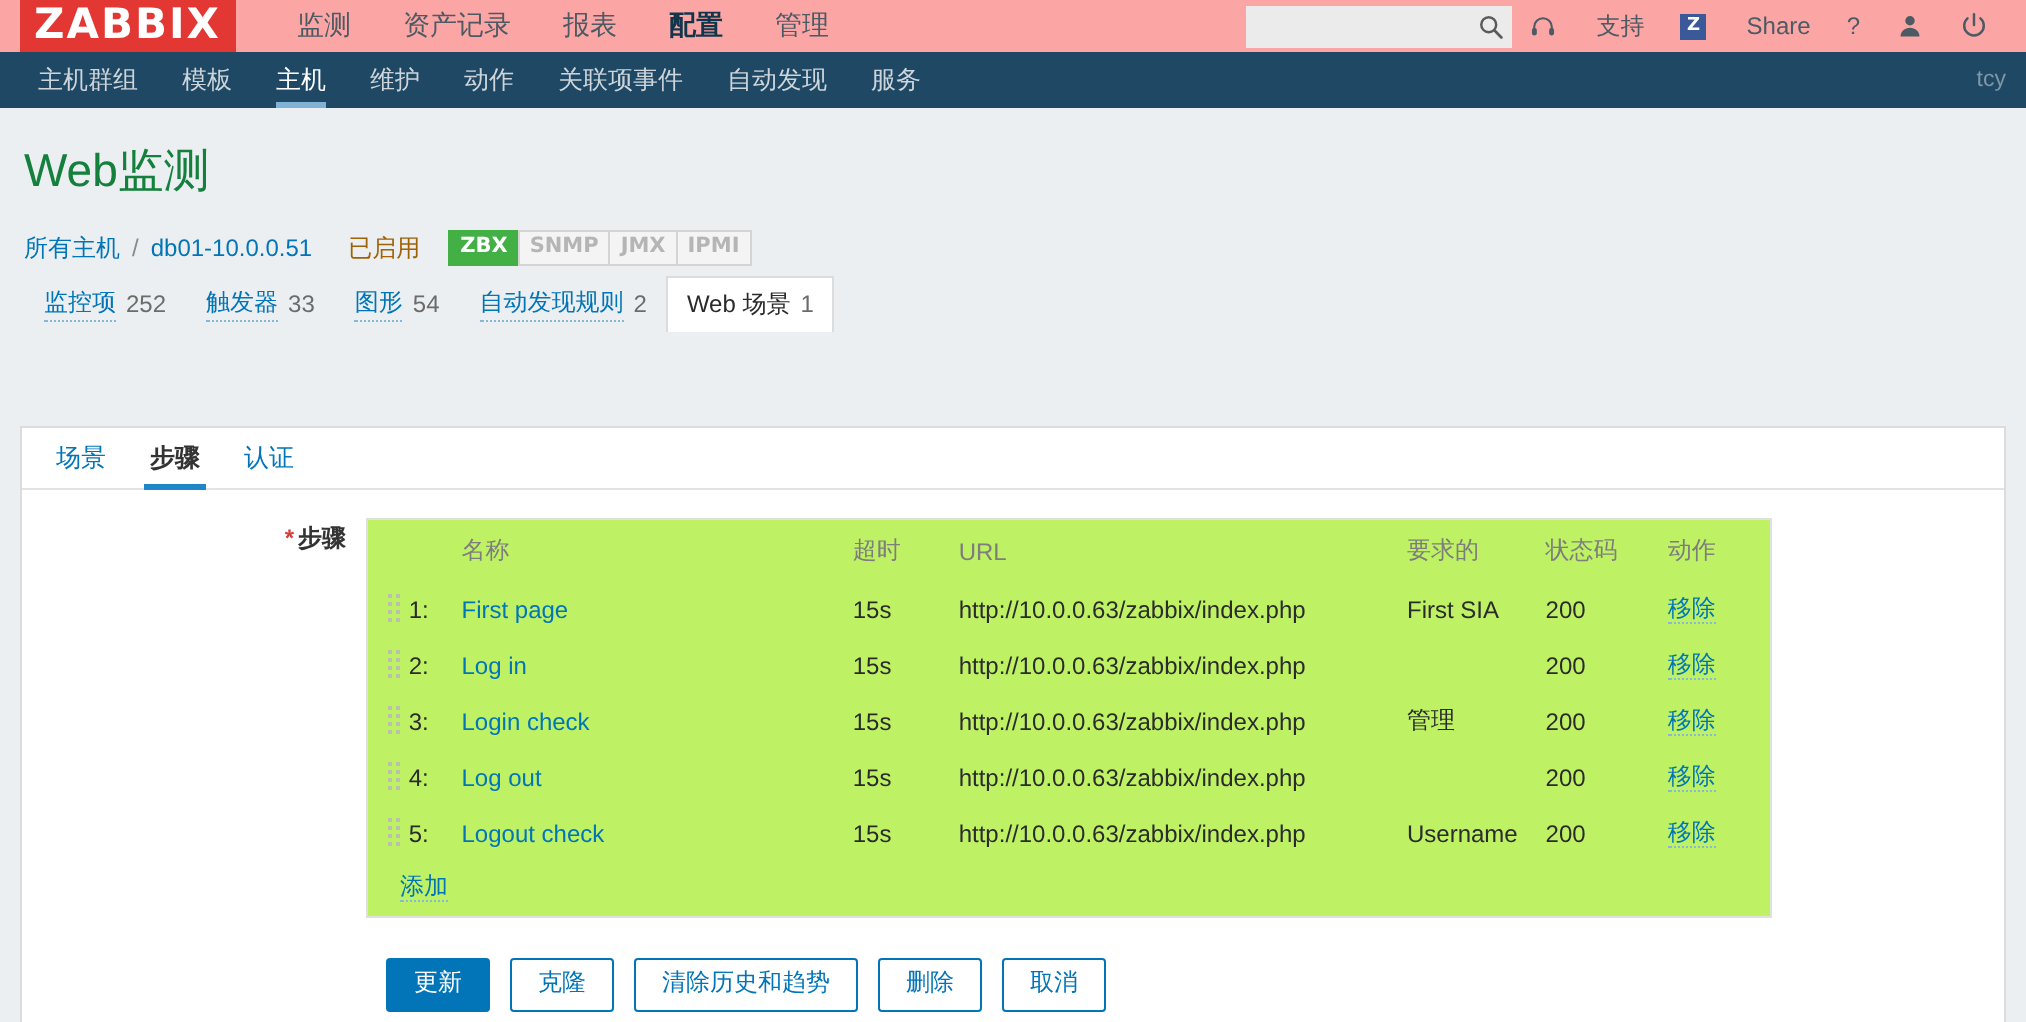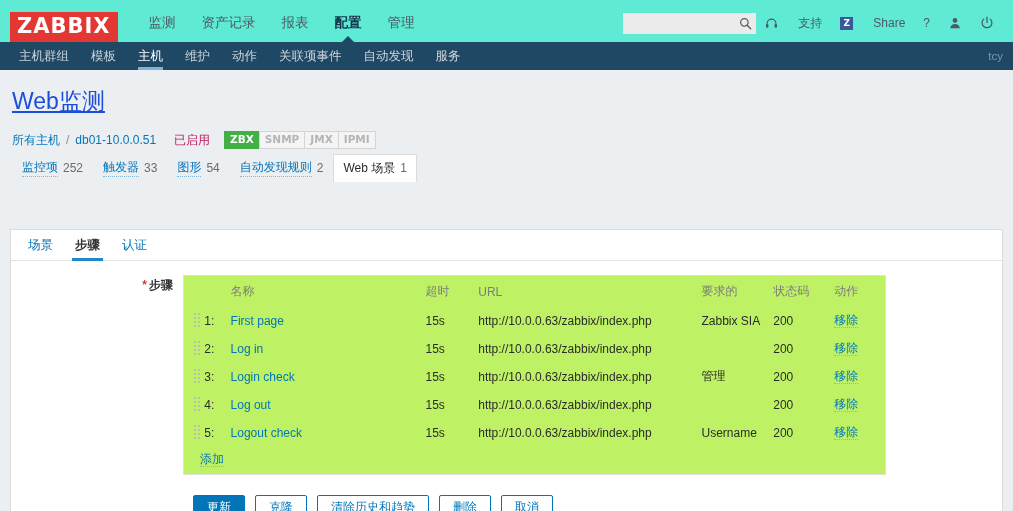--- a/index.html
+++ b/index.html
@@ -8,24 +8,24 @@
     width: 1013px; height: 511px;
     background: #eceff1;
     font-family: "Liberation Sans", "DejaVu Sans", sans-serif;
     font-size: 12px;
     color: #2b2b2b;
     overflow: hidden;
   }
 
   
   .topbar {
-    height: 42px;
-    background: #5eead4;
+    height: 26px;
+    background: #fca5a5;
     display: flex;
-    align-items: flex-end;
+    align-items: center;
     padding: 0 10px 0 0;
     position: relative;
   }
   .logo {
     background: #e33734;
     color: #ffffff;
     font-weight: bold;
     font-size: 21px;
     letter-spacing: 1px;
     line-height: 1;
@@ -139,36 +139,35 @@
     font-size: 11.5px;
     display:flex; align-items:center;
     padding-right: 10px;
   }
 
   
   .page { padding: 0 10px; }
   .page-title {
     font-size: 23px;
     font-weight: normal;
-    color: #1d4ed8;
+    color: #15803d;
     margin: 16px 0 14px 2px;
     font-family: "Liberation Sans", sans-serif;
-    text-decoration: underline;
   }
 
   
   .bc-row {
     display: flex; align-items: center;
     margin: 0 0 5px 2px;
     font-size: 12px;
     gap: 0;
   }
   .bc-row a { color: #0275b8; text-decoration: none; cursor: pointer; }
   .bc-sep { color: #8a8a8a; padding: 0 6px; }
-  .bc-enabled { color: #be185d; margin-left: 18px; }
+  .bc-enabled { color: #a16207; margin-left: 18px; }
   .iftags { display: inline-flex; margin-left: 14px; }
   .iftag {
     font-size: 10.5px;
     font-weight: bold;
     padding: 2px 5px 3px 5px;
     border: 1px solid #d4d4d4;
     border-right: none;
     background: #f4f4f4;
     color: #b5b5b5;
     line-height: 1.05;
@@ -475,21 +474,21 @@
                           <rect x="0" y="12" width="2" height="2"></rect>
                           <rect x="4" y="12" width="2" height="2"></rect>
                         </g>
                       </svg>
                   </span>
                 </td>
                 <td class="c-num">1:</td>
                 <td class="c-name"><a class="link">First page</a></td>
                 <td class="c-to">15s</td>
                 <td class="c-url">http://10.0.0.63/zabbix/index.php</td>
-                <td class="c-req">Zabbix SIA</td>
+                <td class="c-req">First SIA</td>
                 <td class="c-code">200</td>
                 <td class="c-act"><a class="dotlink">移除</a></td>
               </tr>
 
               <tr>
                 <td class="c-handle">
                   <span>
                     <svg class="dragdots" viewBox="0 0 7 15">
                         <g fill="#b9b9b9">
                           <rect x="0" y="0" width="2" height="2"></rect>

